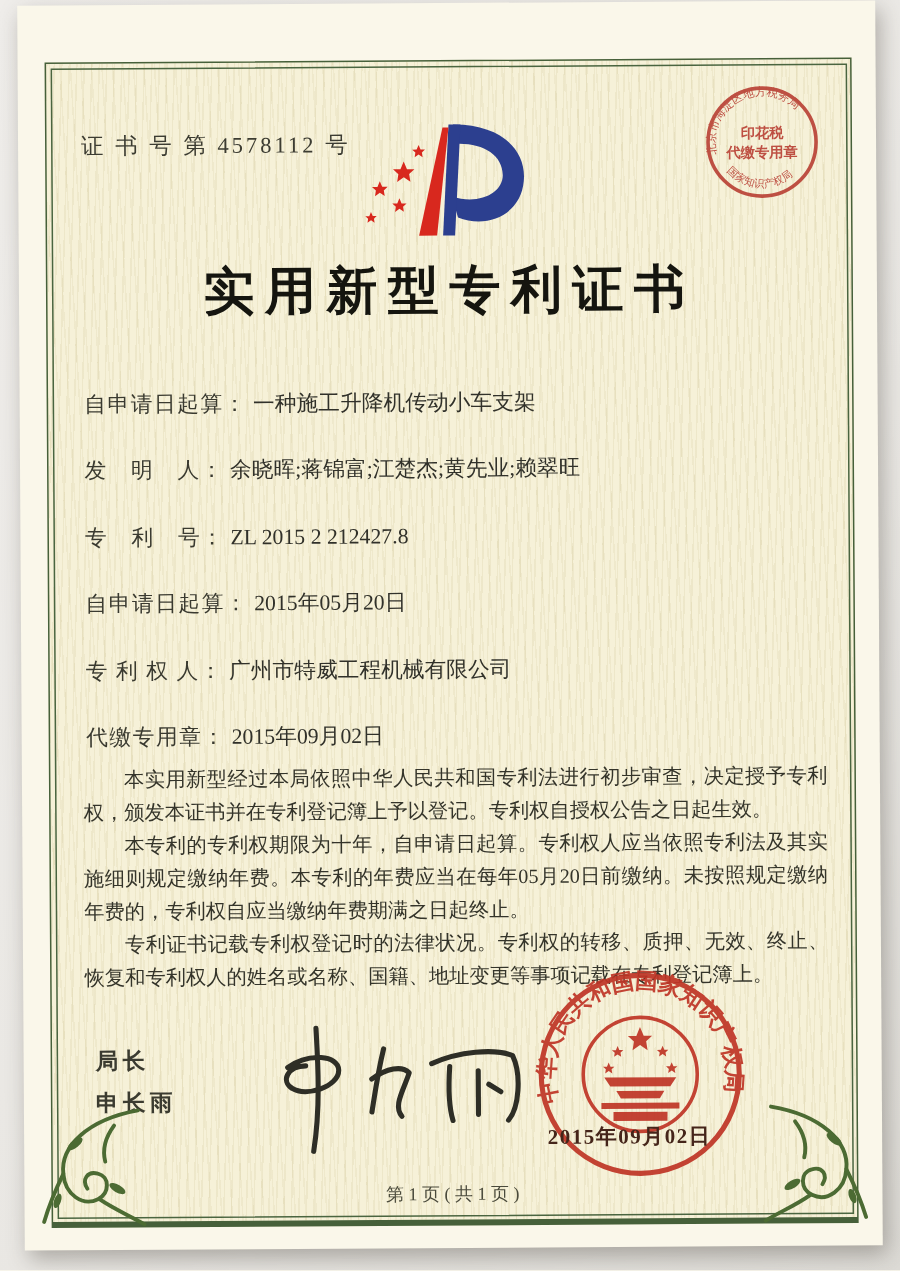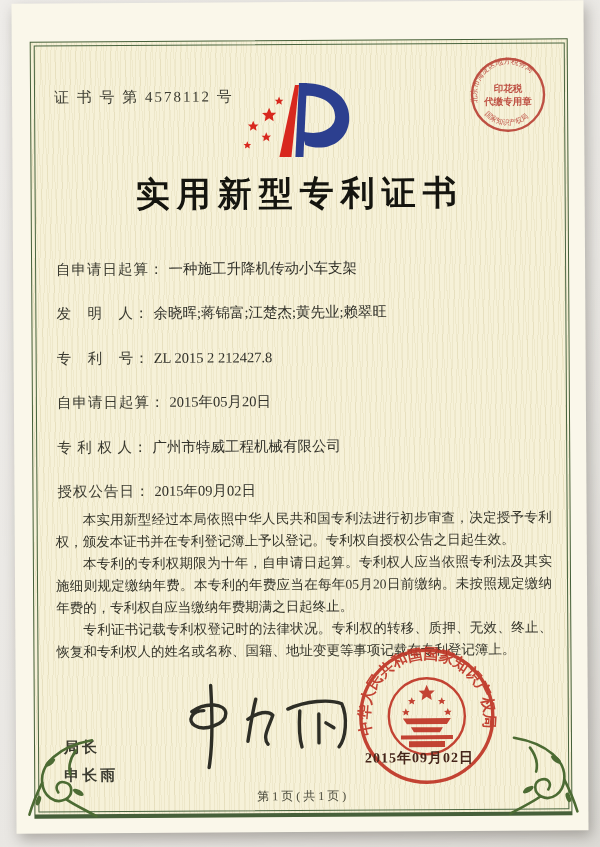--- a/index.html
+++ b/index.html
@@ -38,21 +38,21 @@
   .fields{ position:absolute; left:24px; top:218px; right:16px; }
   .frow{ height:44.4px; font-size:14.5px; color:#31312a; white-space:nowrap; }
   .flabel{ color:#3a3a30; letter-spacing:1px; }
   .fvalue{ margin-left:4px; }
   .bodytext{
     position:absolute; left:22px; top:467px; width:496px;
     font-size:13.5px; line-height:22px; color:#34342a; text-align:justify;
   }
   .bodytext p{ margin:0; text-indent:2em; }
   .dirblock{
-    position:absolute; left:29px; top:691px;
+    position:absolute; left:29px; top:652px;
     font-size:15px; line-height:28px; letter-spacing:3px; color:#3b3b30; font-weight:bold;
   }
   .signature{ position:absolute; left:133px; top:638px; }
   .bigseal{ position:absolute; left:317px; top:601px; opacity:.92; }
   .sealdate{
     position:absolute; left:330px; top:709px;
     font-size:14px; font-weight:bold; letter-spacing:1px; color:#45251a;
   }
   .stamp{ position:absolute; left:433px; top:11px; opacity:.85; }
   .flourish{ position:absolute; top:694px; }
@@ -104,21 +104,21 @@
         <div class="frow">
           <span class="flabel">专　利　号：</span><span class="fvalue">ZL 2015 2 212427.8</span>
         </div>
         <div class="frow">
           <span class="flabel">自申请日起算：</span><span class="fvalue">2015年05月20日</span>
         </div>
         <div class="frow">
           <span class="flabel">专 利 权 人：</span><span class="fvalue">广州市特威工程机械有限公司</span>
         </div>
         <div class="frow">
-          <span class="flabel">授权公告日：</span><span class="fvalue">2015年09月02日</span>
+          <span class="flabel">代缴专用章：</span><span class="fvalue">2015年09月02日</span>
         </div>
       </div>
 
       <div class="bodytext">
         <p>本实用新型经过本局依照中华人民共和国专利法进行初步审查，决定授予专利权，颁发本证书并在专利登记簿上予以登记。专利权自授权公告之日起生效。</p>
         <p>本专利的专利权期限为十年，自申请日起算。专利权人应当依照专利法及其实施细则规定缴纳年费。本专利的年费应当在每年05月20日前缴纳。未按照规定缴纳年费的，专利权自应当缴纳年费期满之日起终止。</p>
         <p>专利证书记载专利权登记时的法律状况。专利权的转移、质押、无效、终止、恢复和专利权人的姓名或名称、国籍、地址变更等事项记载在专利登记簿上。</p>
       </div>
 
       <div class="dirblock">

